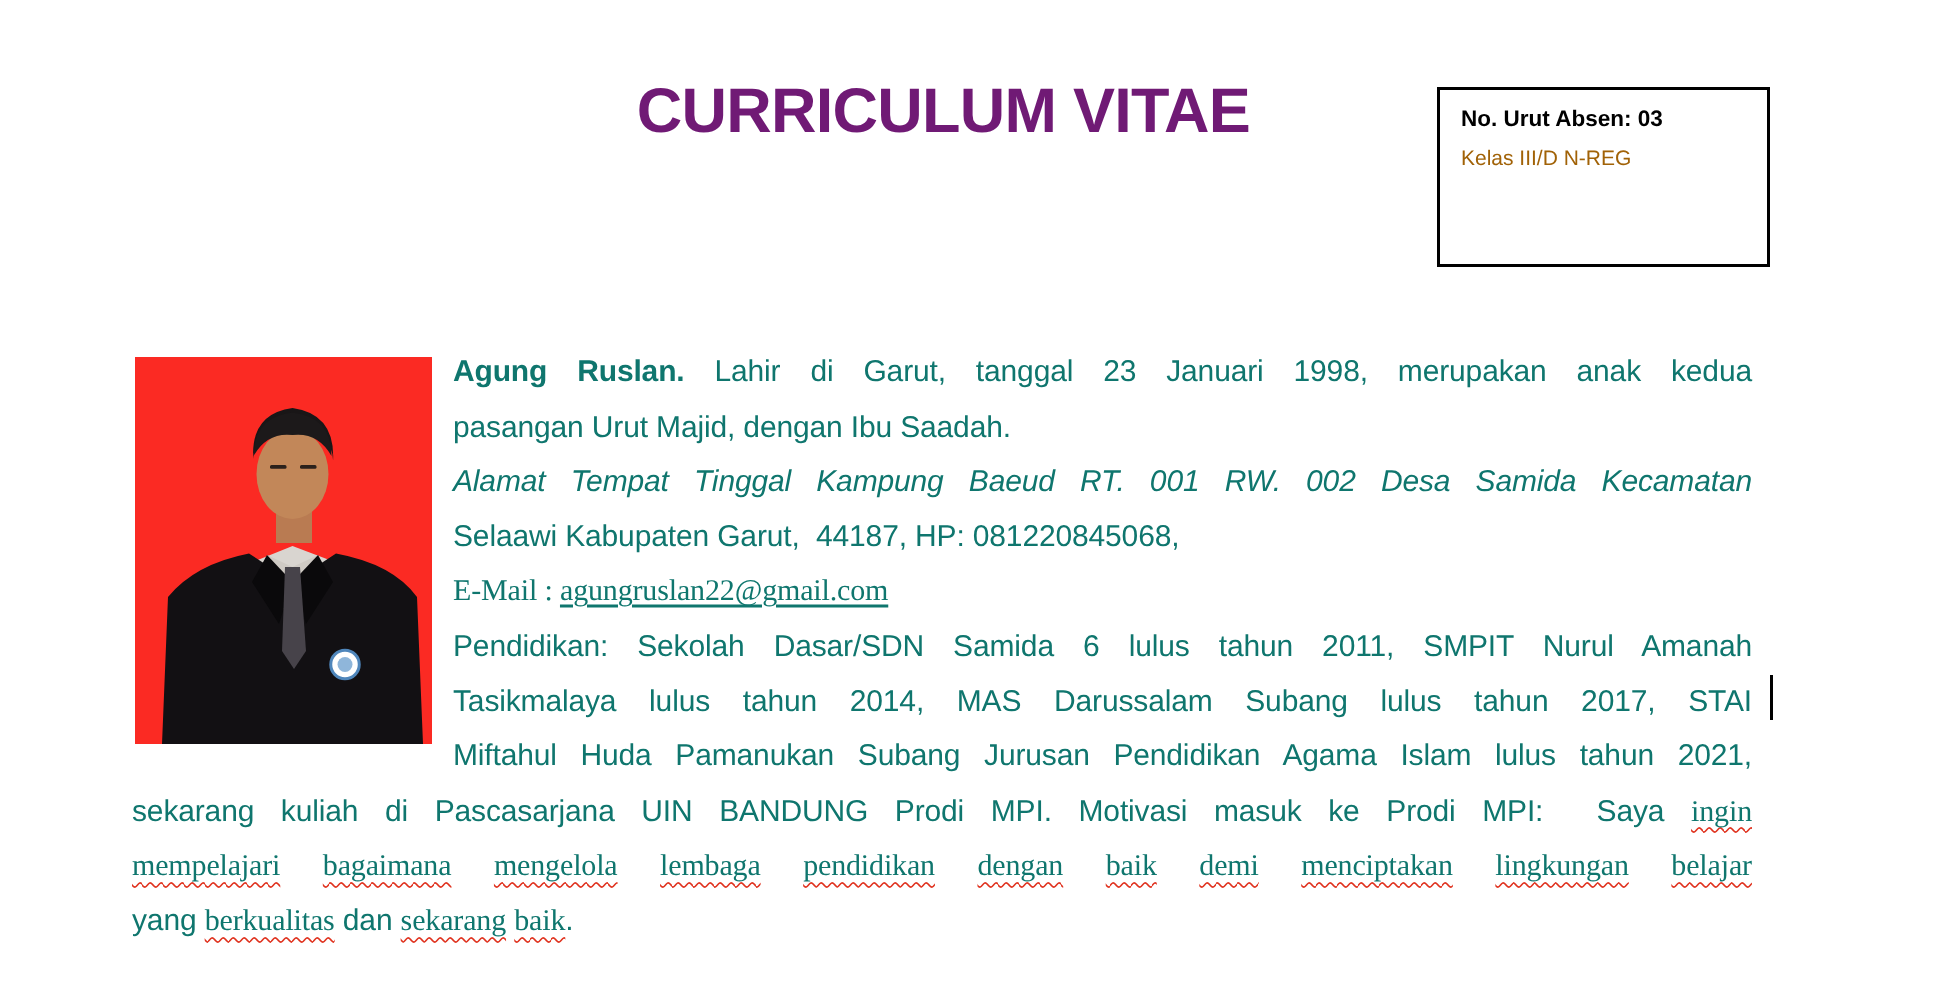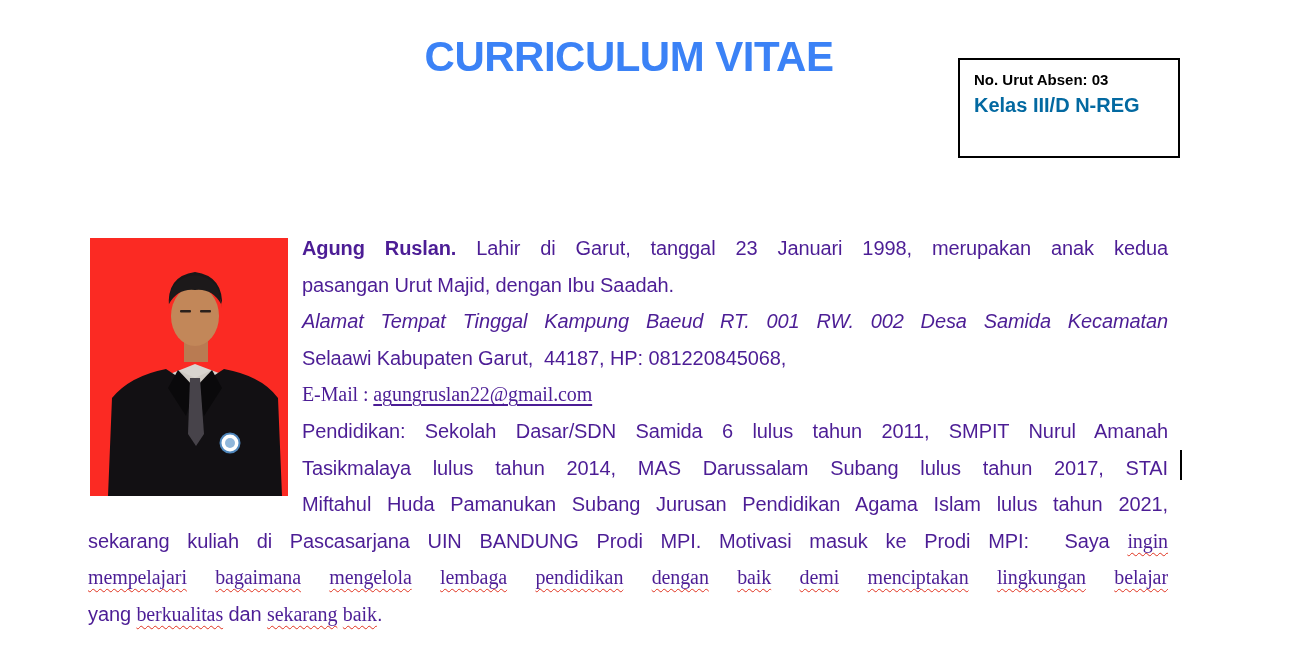--- a/index.html
+++ b/index.html
@@ -9,58 +9,58 @@
   .page { position: absolute; inset: 0; background: #ffffff; }
 
   
   .title {
     position: absolute; top: 33px; left: 629px; transform: translateX(-50%);
     font-size: 42px; font-weight: 700; letter-spacing: -0.5px; white-space: nowrap;
   }
 
   
   .info-box {
-    position: absolute; left: 958px; top: 58px; width: 222px; height: 100px;
+    position: absolute; left: 958px; top: 58px; width: 222px; height: 120px;
     border: 2px solid #000000; background: #ffffff; padding: 9px 6px 0 14px;
   }
   .info-box .small-line { font-size: 15px; font-weight: 700; line-height: 22px; color: #000; white-space: nowrap; }
-  .info-box .big-line   { font-size: 20px; font-weight: 700; line-height: 28px; color: #0369a1; white-space: nowrap; }
+  .info-box .big-line   { font-size: 14px; font-weight: 400; line-height: 28px; color: #a16207; white-space: nowrap; }
 
   
   .photo {
     position: absolute; left: 90px; top: 238px; width: 198px; height: 258px;
     overflow: hidden;
   }
   .photo svg { display: block; width: 100%; height: 100%; }
 
   
   .line {
     position: absolute; height: 36px; font-size: 20px; line-height: 30px;
-    text-align: justify; color: #4c1d95; letter-spacing: -0.1px;
+    text-align: justify; color: #0f766e; letter-spacing: -0.1px;
   }
   .line.beside { left: 302px; width: 866px; }
   .line.full   { left: 88px;  width: 1080px; }
   .line.justify { text-align-last: justify; }
   .bold { font-weight: 700; }
   .underline { text-decoration: underline; text-decoration-thickness: 1.5px; text-underline-offset: 3px; }
   .squiggle {
     text-decoration: underline; text-decoration-style: wavy;
     text-decoration-color: #e0321e; text-decoration-thickness: 1px;
     text-underline-offset: 4px; text-decoration-skip-ink: none; font-family: Liberation Serif, serif;
   }
 
   
   .caret { position: absolute; left: 1180px; top: 450px; width: 2px; height: 30px; background: #000; }
 </style>
 </head>
 <body>
 
 <div class="page">
 
-  <h1 class="title" style="color: #3b82f6;">CURRICULUM VITAE</h1>
+  <h1 class="title" style="color: #701a75; margin-top: 17px;">CURRICULUM VITAE</h1>
 
   <div class="info-box">
     <div class="small-line">No. Urut Absen: 03</div>
     <div class="big-line">Kelas III/D N-REG</div>
   </div>
 
   <div class="photo">
     <svg viewBox="0 0 198 258" xmlns="http://www.w3.org/2000/svg">
       <rect x="0" y="0" width="198" height="258" fill="#fb2a23"></rect>
 

